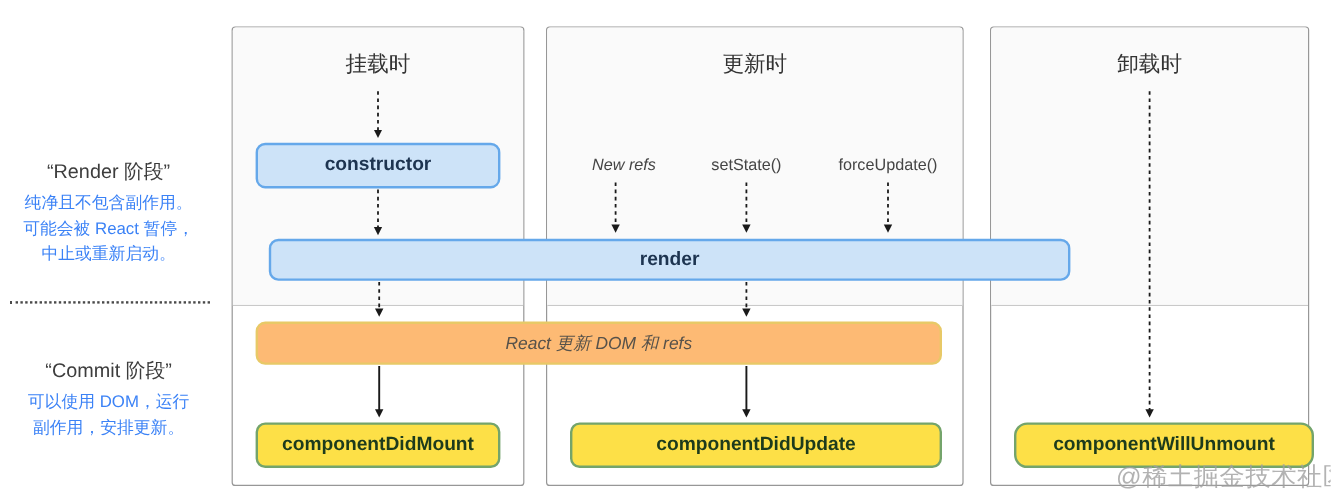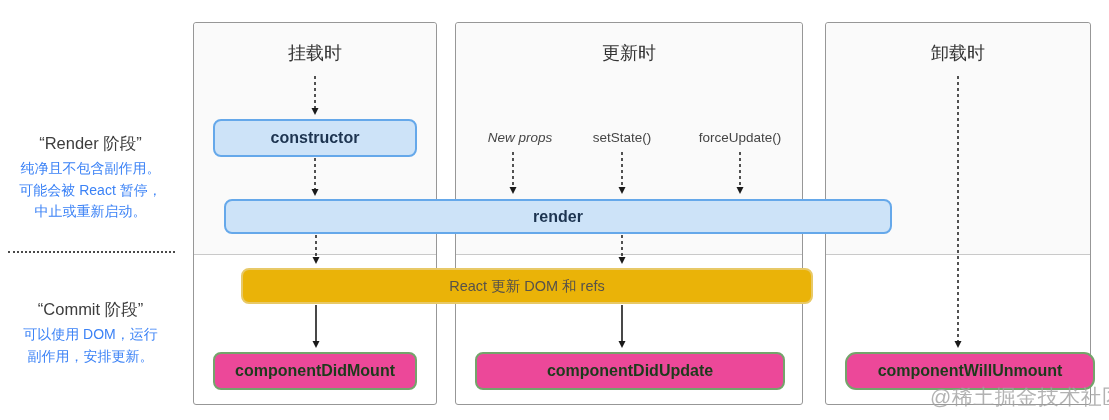--- a/index.html
+++ b/index.html
@@ -33,22 +33,22 @@
     position:absolute;top:130px;width:130px;text-align:center;
     font-size:13.5px;color:#454545;line-height:16px;
   }
   .trigger.italic{font-style:italic;}
   
   .box{
     position:absolute;box-sizing:border-box;border-radius:8px;
     display:flex;align-items:center;justify-content:center;z-index:3;
   }
   .box.blue{background:#cde3f8;border:2px solid #65a8ea;color:#1d3450;font-weight:bold;font-size:16px;}
-  .box.green{background:#ec4899;border:2px solid #74a46b;color:#1d3b1c;font-weight:bold;font-size:16px;}
-  .box.yellow{background:#eab308;border:2px solid #e8c967;color:#57524a;font-size:14.5px;margin-left:28px;}
+  .box.green{background:#fde047;border:2px solid #74a46b;color:#1d3b1c;font-weight:bold;font-size:16px;}
+  .box.yellow{background:#fdba74;border:2px solid #e8c967;color:#57524a;font-style:italic;font-size:14.5px;}
   
   .arrows{position:absolute;left:0;top:0;z-index:2;pointer-events:none;}
   
   .watermark{
     position:absolute;left:930px;top:383px;z-index:4;
     font-size:21px;color:#a0a0a0;opacity:.8;letter-spacing:.5px;white-space:nowrap;
   }
 </style>
 </head>
 <body>
@@ -76,21 +76,21 @@
   </div>
   <div class="col" style="left:455px;width:348px;">
     <div class="col-top"></div>
     <div class="col-title">更新时</div>
   </div>
   <div class="col" style="left:825px;width:266px;">
     <div class="col-top"></div>
     <div class="col-title">卸载时</div>
   </div>
 
-  <div class="trigger italic" style="left:455px;">New props</div>
+  <div class="trigger italic" style="left:455px;">New refs</div>
   <div class="trigger" style="left:557px;">setState()</div>
   <div class="trigger" style="left:675px;">forceUpdate()</div>
 
   <svg class="arrows" width="1109" height="420">
     <defs>
       <marker id="ah" markerWidth="9" markerHeight="9" refX="1" refY="4" orient="auto" markerUnits="userSpaceOnUse">
         <path d="M0,0.5 L7,4 L0,7.5 Z" fill="#1a1a1a"></path>
       </marker>
     </defs>
     <line x1="315" y1="76" x2="315" y2="109" stroke="#1a1a1a" stroke-width="1.5" stroke-dasharray="3 3" marker-end="url(#ah)"></line>

